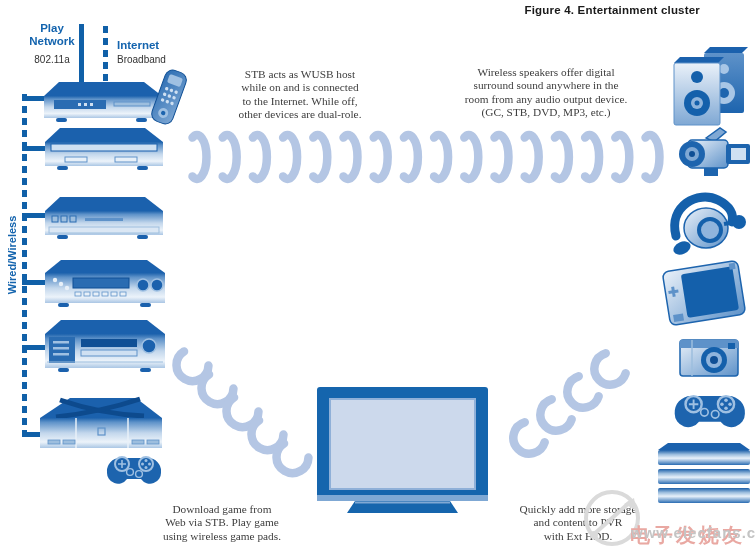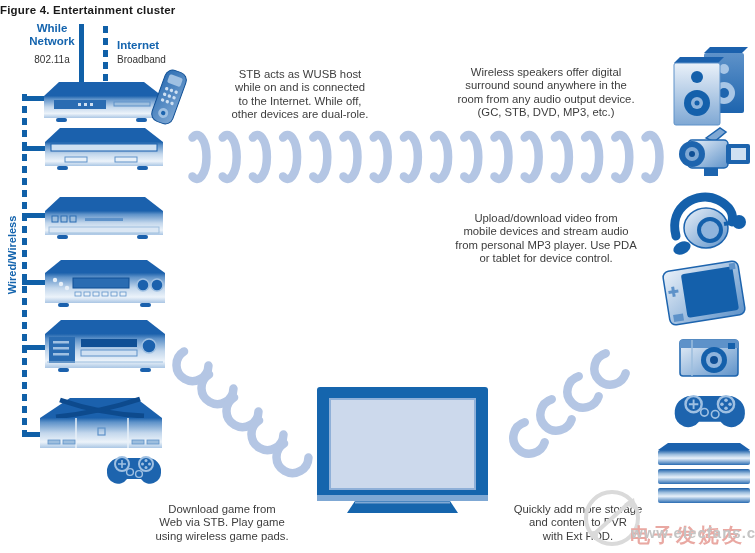--- a/index.html
+++ b/index.html
@@ -2,26 +2,26 @@
 <html><head>
 <meta charset="utf-8">
 <style>
   html,body{margin:0;padding:0;background:#fff;}
   #canvas{
     position:relative;width:755px;height:553px;background:#fff;overflow:hidden;
     font-family:"Liberation Sans", sans-serif;
   }
   .abs{position:absolute;}
   .title{
-    width:700px;text-align:left;top:4px;left:0;
+    width:700px;text-align:right;top:4px;left:0;
     font-size:11.5px;font-weight:bold;color:#1a1a1a;letter-spacing:.2px;
   }
   .note{
     white-space:pre-line;text-align:center;color:#3d3d3d;
-    font-size:11.3px;line-height:13.4px;
+    font-size:11.3px;line-height:13.4px;font-family:Liberation Serif, serif;
   }
   .blue-label{color:#1464ae;font-weight:bold;font-size:11.5px;line-height:13px;white-space:pre-line;}
   .sub-label{color:#333;font-size:10px;line-height:13px;}
   .vline{width:5px;background:#1060a8;}
   .vdash{width:5px;background:repeating-linear-gradient(180deg,#1060a8 0 7px,transparent 7px 12px);}
   .stub{height:5px;background:#1060a8;}
   .bus-label{
     width:110px;height:14px;text-align:center;color:#1464ae;font-weight:bold;font-size:11px;
     transform:rotate(-90deg);
   }
@@ -91,21 +91,21 @@
       <path d="M 282.5 406.9 A 16 16 0 1 1 282.5 435.1" transform="rotate(120 275 421)"></path>
       <path d="M 307.5 429.9 A 16 16 0 1 1 307.5 458.1" transform="rotate(120 300 444)"></path>
       <path d="M 547.5 412.9 A 16 16 0 1 1 547.5 441.1" transform="rotate(135 540 427)"></path>
       <path d="M 574.5 389.9 A 16 16 0 1 1 574.5 418.1" transform="rotate(135 567 404)"></path>
       <path d="M 601.5 366.9 A 16 16 0 1 1 601.5 395.1" transform="rotate(135 594 381)"></path>
       <path d="M 628.5 343.9 A 16 16 0 1 1 628.5 372.1" transform="rotate(135 621 358)"></path>
     </svg>
 
   <div class="abs title">Figure 4. Entertainment cluster</div>
 
-  <div class="abs blue-label" style="left:12px;top:22px;width:80px;text-align:center">While
+  <div class="abs blue-label" style="left:12px;top:22px;width:80px;text-align:center">Play
 Network</div>
   <div class="abs sub-label" style="left:12px;top:53px;width:80px;text-align:center">802.11a</div>
   <div class="abs blue-label" style="left:117px;top:39px">Internet</div>
   <div class="abs sub-label" style="left:117px;top:53px">Broadband</div>
 
   <div class="abs vline" style="left:79px;top:24px;height:62px"></div>
   <div class="abs vdash" style="left:103px;top:26px;height:60px"></div>
 
   <div class="abs vdash" style="left:22px;top:94px;height:344px"></div>
   <div class="abs stub" style="left:22px;top:96px;width:28px"></div>
@@ -238,24 +238,20 @@
   </svg>
 
   <div class="abs note" style="left:215px;top:68px;width:170px">STB acts as WUSB host
 while on and is connected
 to the Internet. While off,
 other devices are dual-role.</div>
   <div class="abs note" style="left:440px;top:66px;width:212px">Wireless speakers offer digital
 surround sound anywhere in the
 room from any audio output device.
 (GC, STB, DVD, MP3, etc.)</div>
-  <div class="abs note" style="left:430px;top:212px;width:232px">Upload/download video from
-mobile devices and stream audio
-from personal MP3 player. Use PDA
-or tablet for device control.</div>
   <div class="abs note" style="left:140px;top:503px;width:164px">Download game from
 Web via STB. Play game
 using wireless game pads.</div>
   <div class="abs note" style="left:496px;top:503px;width:164px">Quickly add more storage
 and content to PVR
 with Ext HDD.</div>
 
   <svg class="abs" style="left:672px;top:45px" width="80" height="82">
     <polygon points="32,8 70,8 76,2 38,2" fill="#1b61ad"></polygon>
     <rect x="32" y="8" width="40" height="60" rx="2" fill="url(#gSpkB)"></rect>

